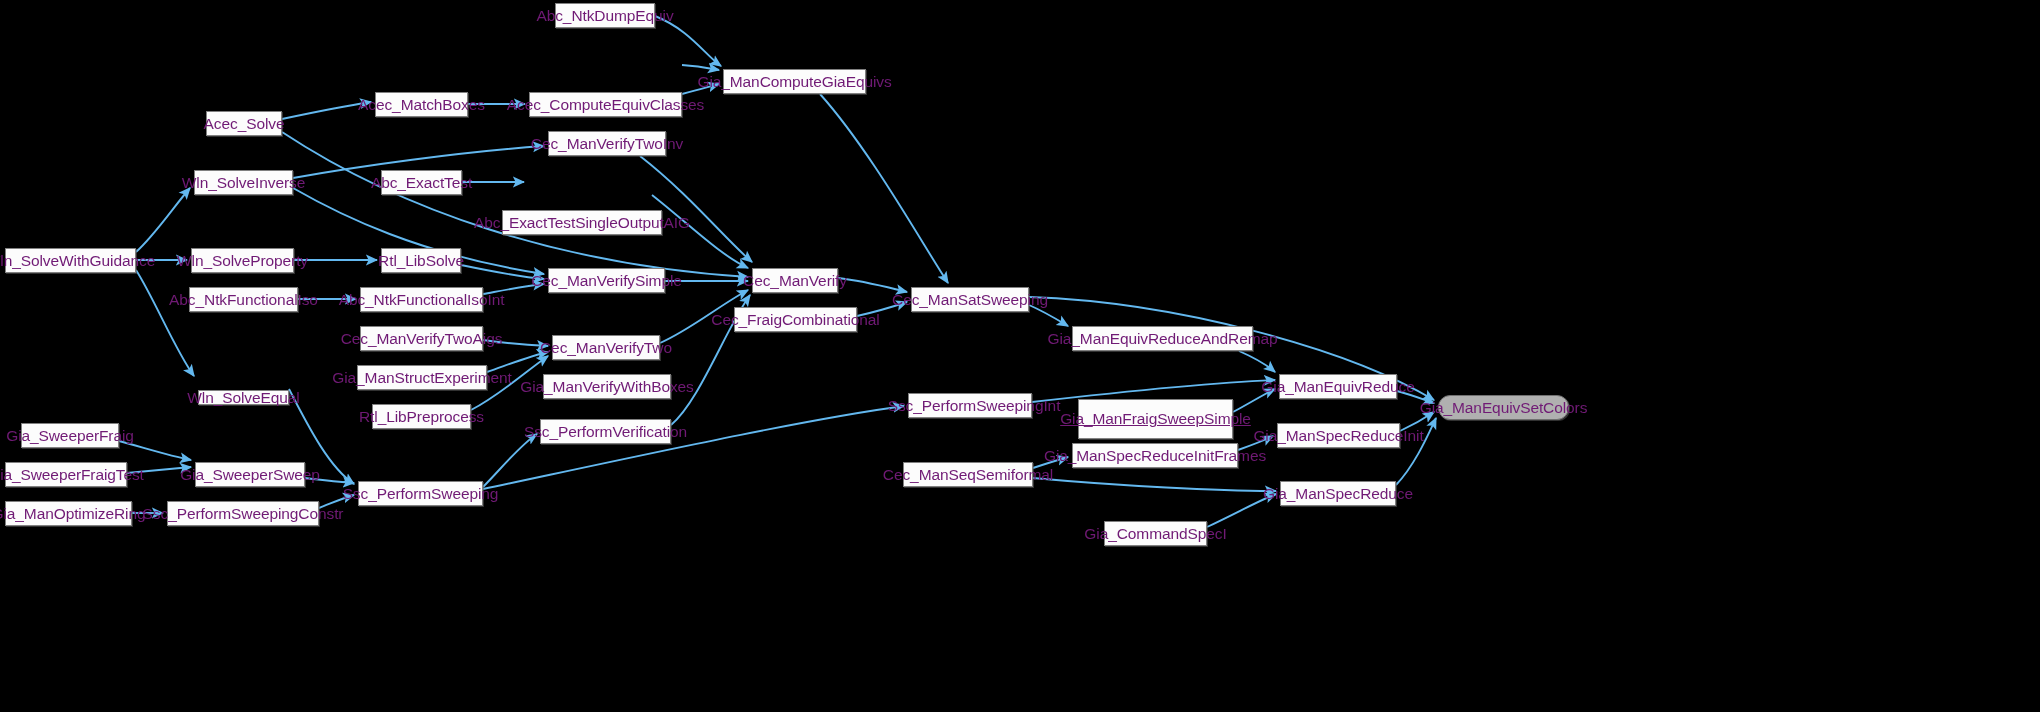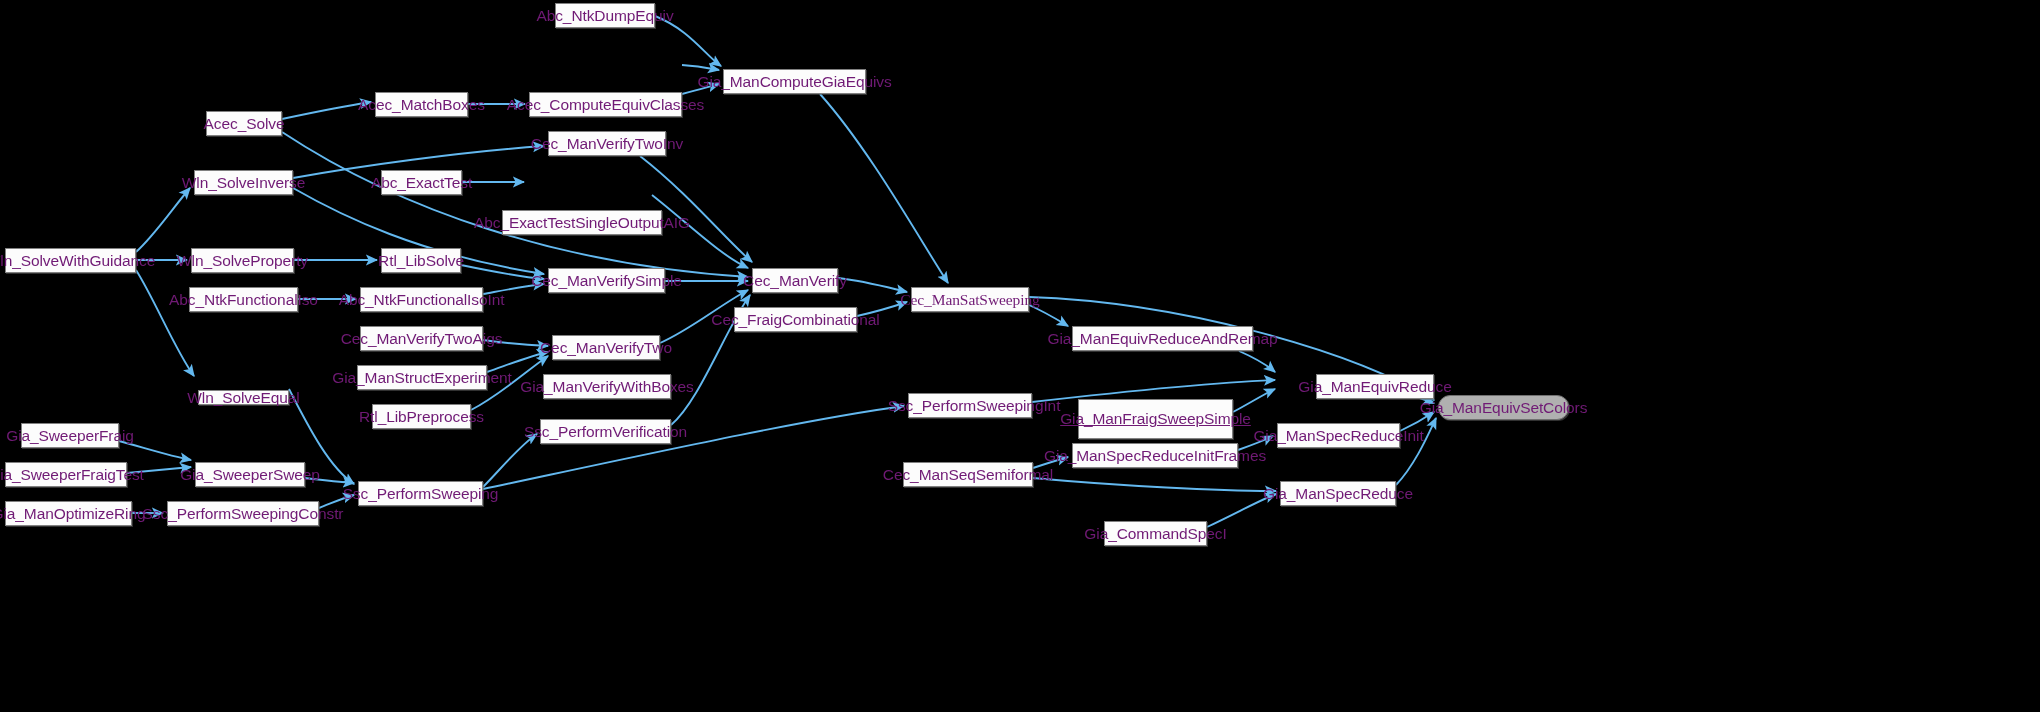--- a/index.html
+++ b/index.html
@@ -109,30 +109,30 @@
     <div class="node" style="left: 206px; top: 111px; width: 76px; height: 25px;">Acec_Solve</div>
     <div class="node" style="left: 548px; top: 131px; width: 118px; height: 25px;">Cec_ManVerifyTwoInv</div>
     <div class="node" style="left: 194px; top: 170px; width: 99px; height: 25px;">Wln_SolveInverse</div>
     <div class="node" style="left: 381px; top: 170px; width: 81px; height: 25px;">Abc_ExactTest</div>
     <div class="node" style="left: 502px; top: 170px; width: 160px; height: 25px; margin-top: 40px;">Abc_ExactTestSingleOutputAIG</div>
     <div class="node" style="left: 5px; top: 248px; width: 131px; height: 25px;">Wln_SolveWithGuidance</div>
     <div class="node" style="left: 191px; top: 248px; width: 103px; height: 25px;">Wln_SolveProperty</div>
     <div class="node" style="left: 381px; top: 248px; width: 80px; height: 25px;">Rtl_LibSolve</div>
     <div class="node" style="left: 548px; top: 268px; width: 117px; height: 25px;">Cec_ManVerifySimple</div>
     <div class="node" style="left: 752px; top: 268px; width: 86px; height: 25px;">Cec_ManVerify</div>
-    <div class="node" style="left: 911px; top: 287px; width: 118px; height: 25px; font-family: Liberation Serif, serif;">Cec_ManSatSweeping</div>
+    <div class="node" style="left: 911px; top: 287px; width: 118px; height: 25px;">Cec_ManSatSweeping</div>
     <div class="node" style="left: 189px; top: 287px; width: 109px; height: 25px;">Abc_NtkFunctionalIso</div>
     <div class="node" style="left: 360px; top: 287px; width: 123px; height: 25px;">Abc_NtkFunctionalIsoInt</div>
     <div class="node" style="left: 734px; top: 307px; width: 123px; height: 25px;">Cec_FraigCombinational</div>
     <div class="node" style="left: 1072px; top: 326px; width: 181px; height: 25px;">Gia_ManEquivReduceAndRemap</div>
     <div class="node" style="left: 360px; top: 326px; width: 123px; height: 25px;">Cec_ManVerifyTwoAigs</div>
     <div class="node" style="left: 552px; top: 335px; width: 108px; height: 25px;">Cec_ManVerifyTwo</div>
     <div class="node" style="left: 357px; top: 365px; width: 130px; height: 25px;">Gia_ManStructExperiment</div>
     <div class="node" style="left: 543px; top: 374px; width: 128px; height: 25px;">Gia_ManVerifyWithBoxes</div>
-    <div class="node" style="left: 1279px; top: 374px; width: 118px; height: 25px; margin-left: 37px;">Gia_ManEquivReduce</div>
+    <div class="node" style="left: 1279px; top: 374px; width: 118px; height: 25px;">Gia_ManEquivReduce</div>
     <div class="node highlight" style="left: 1438px; top: 395px; width: 131px; height: 25px; border-radius: 12px;">Gia_ManEquivSetColors</div>
     <div class="node" style="left: 198px; top: 390px; width: 91px; height: 15px;">Wln_SolveEqual</div>
     <div class="node" style="left: 372px; top: 404px; width: 99px; height: 25px;">Rtl_LibPreprocess</div>
     <div class="node" style="left: 540px; top: 419px; width: 131px; height: 25px;">Ssc_PerformVerification</div>
     <div class="node" style="left: 908px; top: 393px; width: 124px; height: 25px; padding-left: 8px;">Ssc_PerformSweepingInt</div>
     <div class="node" style="left: 1078px; top: 399px; width: 155px; height: 40px; text-decoration: underline;">Gia_ManFraigSweepSimple</div>
     <div class="node" style="left: 1277px; top: 423px; width: 123px; height: 25px;">Gia_ManSpecReduceInit</div>
     <div class="node" style="left: 1072px; top: 443px; width: 166px; height: 25px;">Gia_ManSpecReduceInitFrames</div>
     <div class="node" style="left: 21px; top: 423px; width: 98px; height: 25px;">Gia_SweeperFraig</div>
     <div class="node" style="left: 5px; top: 462px; width: 122px; height: 25px;">Gia_SweeperFraigTest</div>

